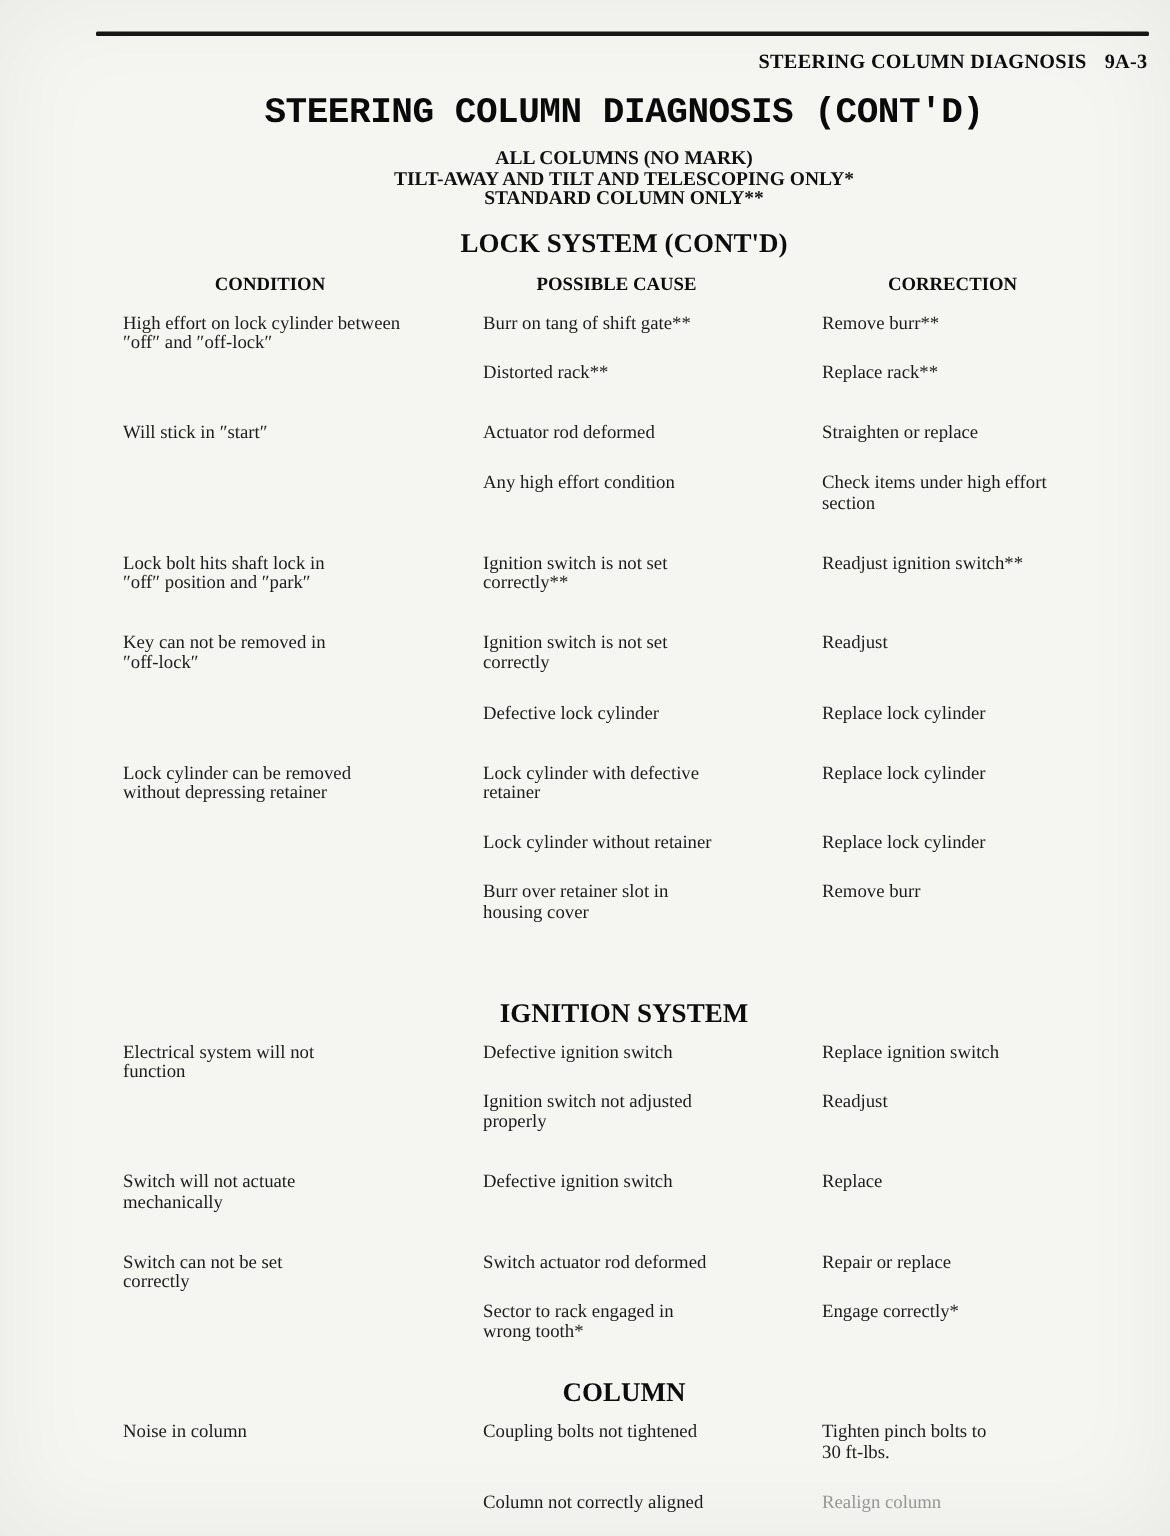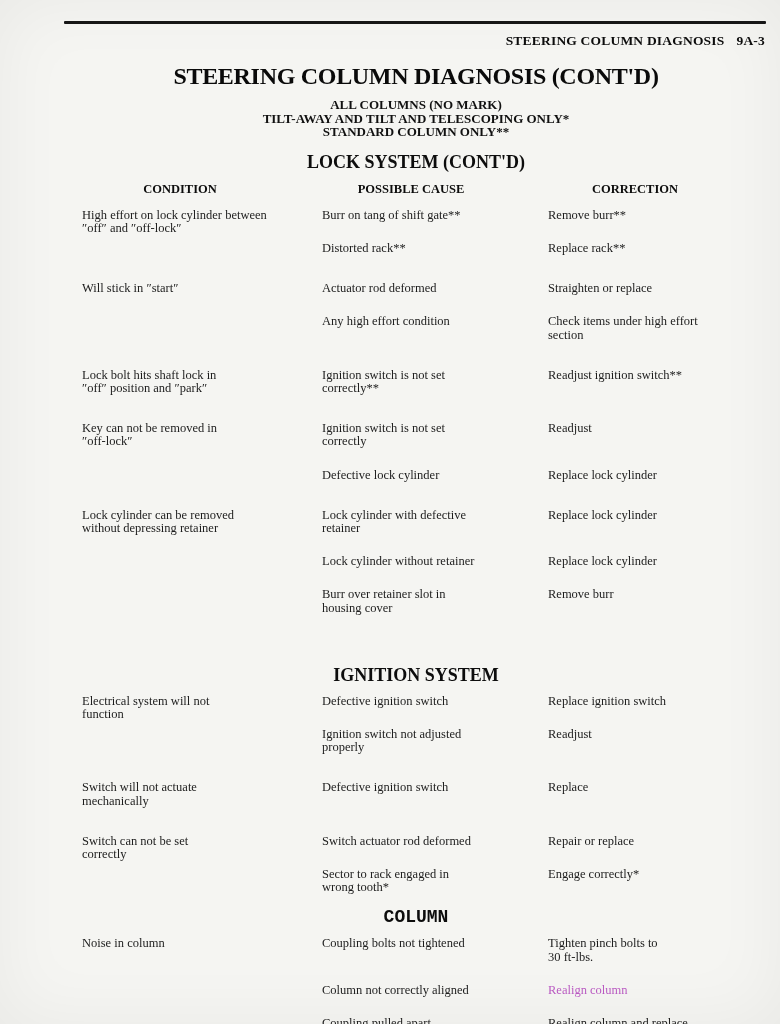--- a/index.html
+++ b/index.html
@@ -23,36 +23,36 @@
   .page-header .hnum{margin-left:12px;}
   .page-header .hrule{
     position:absolute;left:64px;right:14px;top:21px;height:3px;
     background:#161616;border-radius:1px;
   }
   
   .content{margin:0 30px 0 82px;width:668px;}
   .page-title{
     margin-top:37px;
     text-align:center;
-    font-family:Liberation Serif, serif;
+    font-family:Liberation Mono, monospace;
     font-weight:bold;font-size:24px;letter-spacing:-0.3px;
     color:#0a0a0a;line-height:26px;
   }
   .legend{margin-top:9px;margin-bottom:16px;}
   .legend-line{
     text-align:center;font-weight:bold;font-size:13px;line-height:13.6px;
     color:#111;
   }
   .section-title{
     text-align:center;font-weight:bold;font-size:18px;line-height:14px;color:#0d0d0d;
     margin:30px 0 13px;
   }
   .section:nth-of-type(1) .section-title{margin-top:16px;}
   .section:nth-of-type(2) .section-title{margin-top:53px;}
-  .section:nth-of-type(3) .section-title{margin-top:16px;font-family:Liberation Mono, monospace;}
+  .section:nth-of-type(3) .section-title{margin-top:27px;}
   .col-headers{position:relative;height:15px;margin-bottom:12px;}
   .col-headers span{
     position:absolute;top:0;transform:translateX(-50%);
     font-weight:bold;font-size:12.5px;white-space:nowrap;color:#0d0d0d;
   }
   .col-h1{left:98px;}
   .col-h2{left:329px;}
   .col-h3{left:553px;}
   .t-row{display:flex;align-items:flex-start;margin-bottom:27px;}
   .t-row:last-child{margin-bottom:0;}
@@ -64,21 +64,21 @@
   .pairs{flex:1;display:flex;flex-direction:column;row-gap:20px;font-family:Liberation Serif, serif;}
   .pair{display:flex;align-items:flex-start;}
   .cause{
     width:226px;flex:0 0 226px;
     font-size:12.5px;line-height:13.2px;white-space:pre-line;
     padding-right:10px;box-sizing:border-box;
   }
   .corr{
     flex:1;font-size:12.5px;line-height:13.2px;white-space:pre-line;
   }
-  .faded{color:#a21caf;opacity:0.72;filter:blur(0.3px);}
+  .faded{color:#737373;opacity:0.72;filter:blur(0.3px);}
 </style>
 </head>
 <body>
 
 <div class="page-header">
   <div class="htext">
     <span>STEERING COLUMN DIAGNOSIS</span><span class="hnum">9A-3</span>
   </div>
   <div class="hrule"></div>
 </div>

